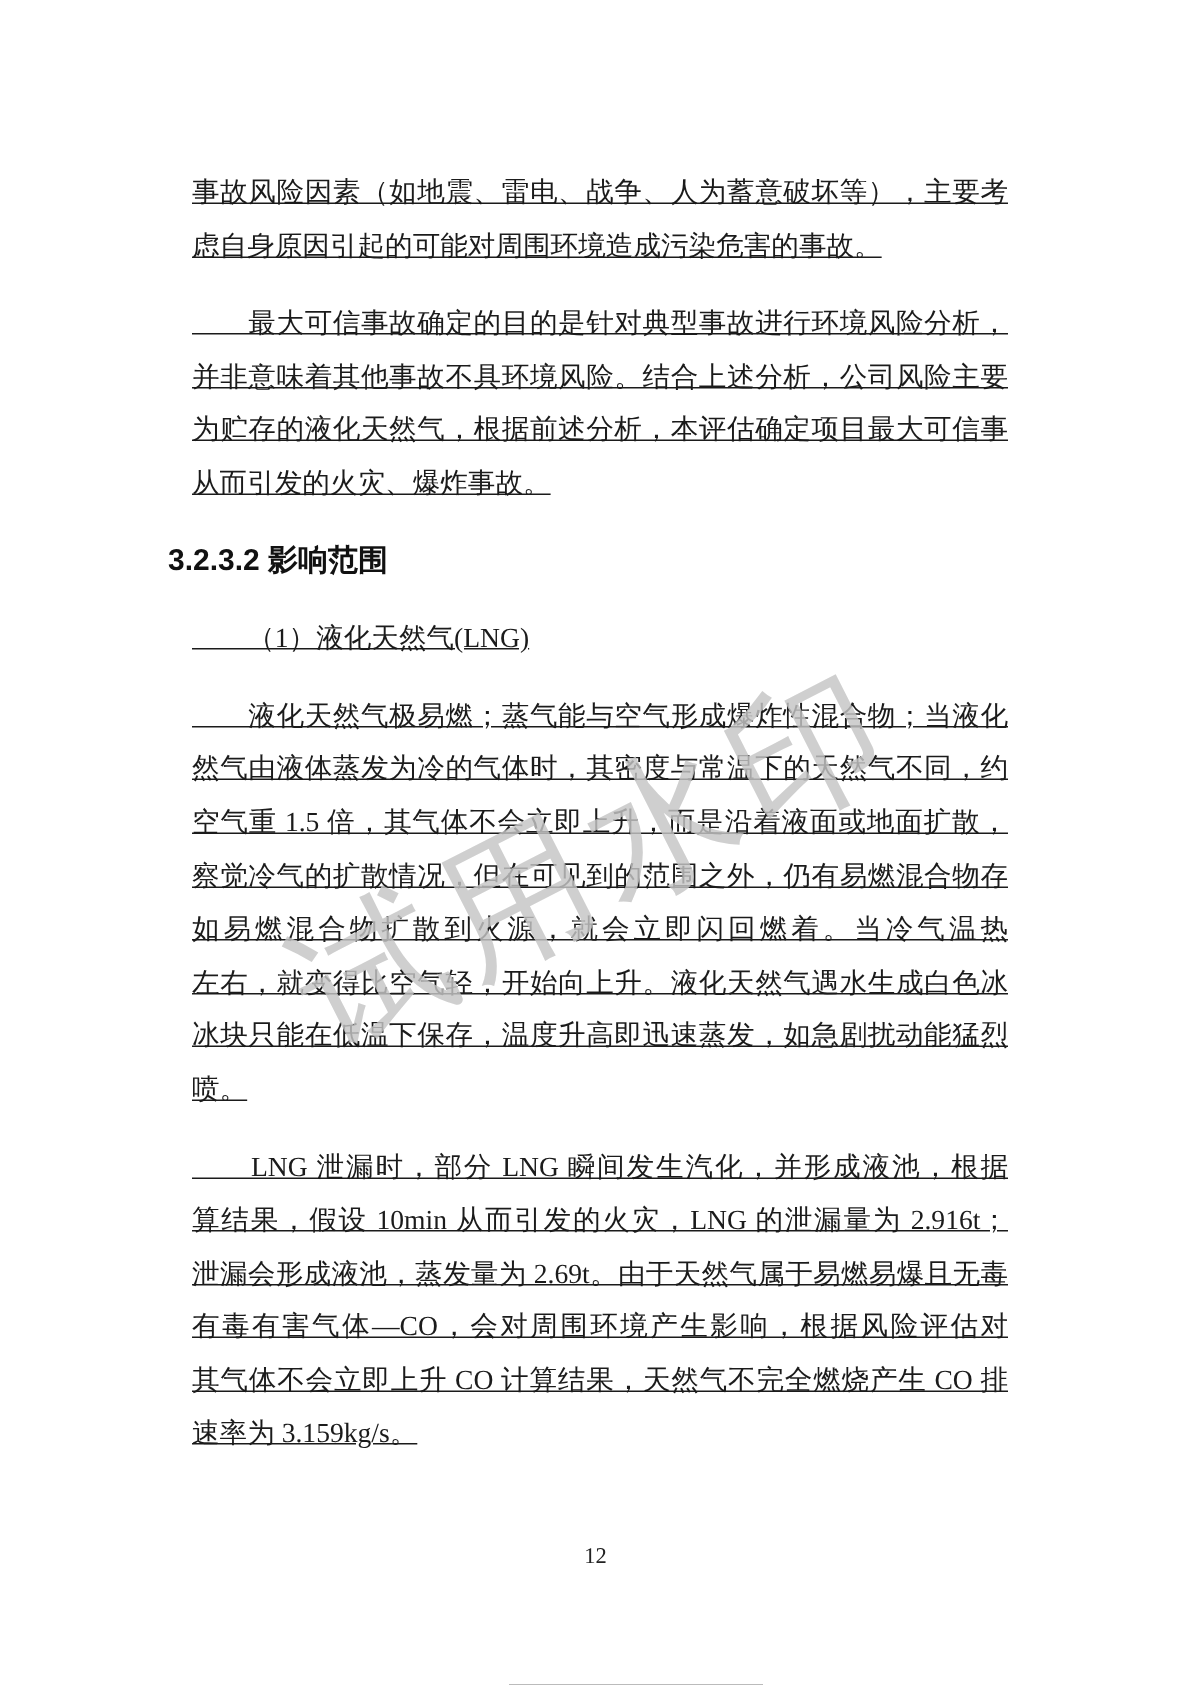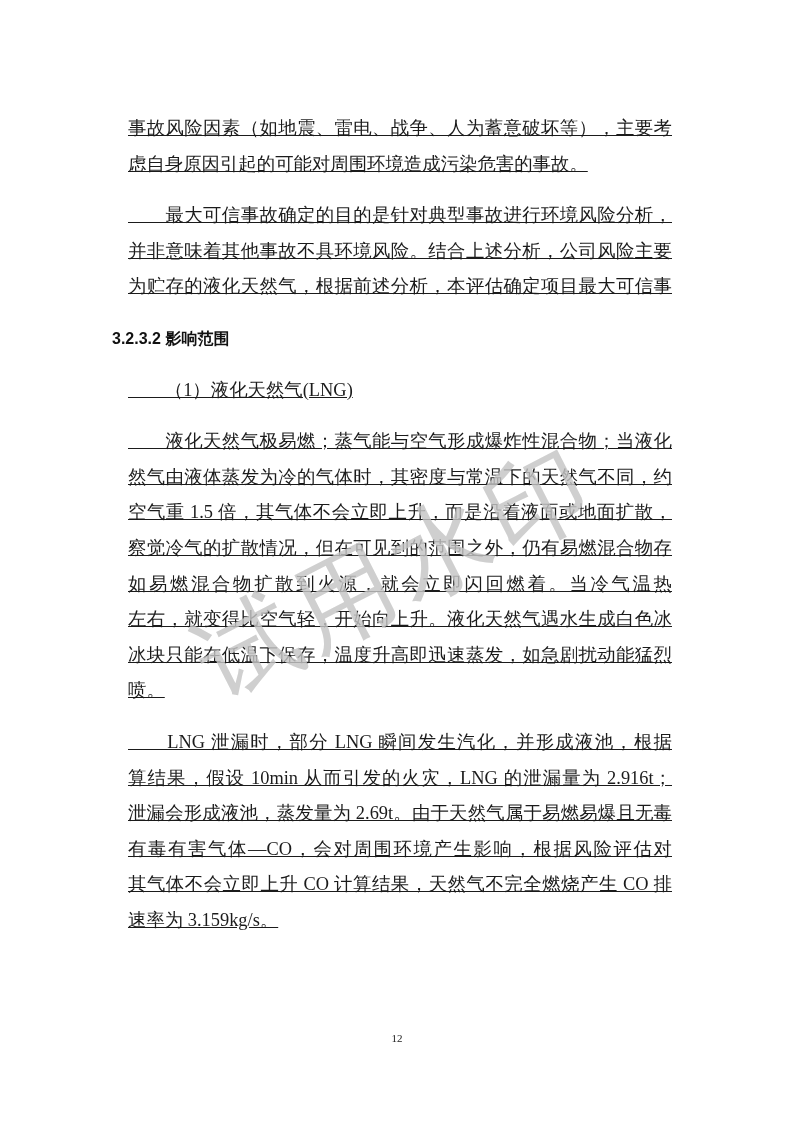--- a/index.html
+++ b/index.html
@@ -32,21 +32,21 @@
     overflow: hidden;
     text-align: justify;
     text-align-last: justify;
     white-space: pre-wrap;
   }
   .line-last {
     text-align-last: left;
   }
   .heading {
     margin: 4px 0 0 0;
-    font-size: 16px;
+    font-size: 20px;
     font-weight: 700;
     line-height: 35.6px;
     height: 35.6px;
     font-family: "Liberation Sans", "DejaVu Sans", sans-serif;
     color: #111111;
   }
   .watermark {
     position: absolute;
     left: 181px;
     top: 506px;
@@ -60,41 +60,42 @@
     pointer-events: none;
     z-index: 3;
     font-family: "Liberation Sans", "DejaVu Sans", sans-serif;
   }
   .footer {
     position: absolute;
     left: 0;
     right: 0;
     top: 1028px;
     text-align: center;
-    font-size: 11px;
+    font-size: 15px;
     line-height: 20px;
     color: #222222;
     z-index: 1;
   }
 </style>
 </head>
 <body>
 
 <div class="page">
 
   <main class="content">
     <div class="para">
         <div class="line">事故风险因素（如地震、雷电、战争、人为蓄意破坏等），主要考</div>
         <div class="line line-last">虑自身原因引起的可能对周围环境造成污染危害的事故。</div>
       </div>
 
     <div class="para">
         <div class="line">　　最大可信事故确定的目的是针对典型事故进行环境风险分析，</div>
         <div class="line">并非意味着其他事故不具环境风险。结合上述分析，公司风险主要</div>
         <div class="line">为贮存的液化天然气，根据前述分析，本评估确定项目最大可信事</div>
+        <div class="line line-last">从而引发的火灾、爆炸事故。</div>
       </div>
 
     <h3 class="heading">3.2.3.2 影响范围</h3>
 
     <div class="para">
         <div class="line line-last">　　（1）液化天然气(LNG)</div>
       </div>
 
     <div class="para">
         <div class="line">　　液化天然气极易燃；蒸气能与空气形成爆炸性混合物；当液化天</div>

